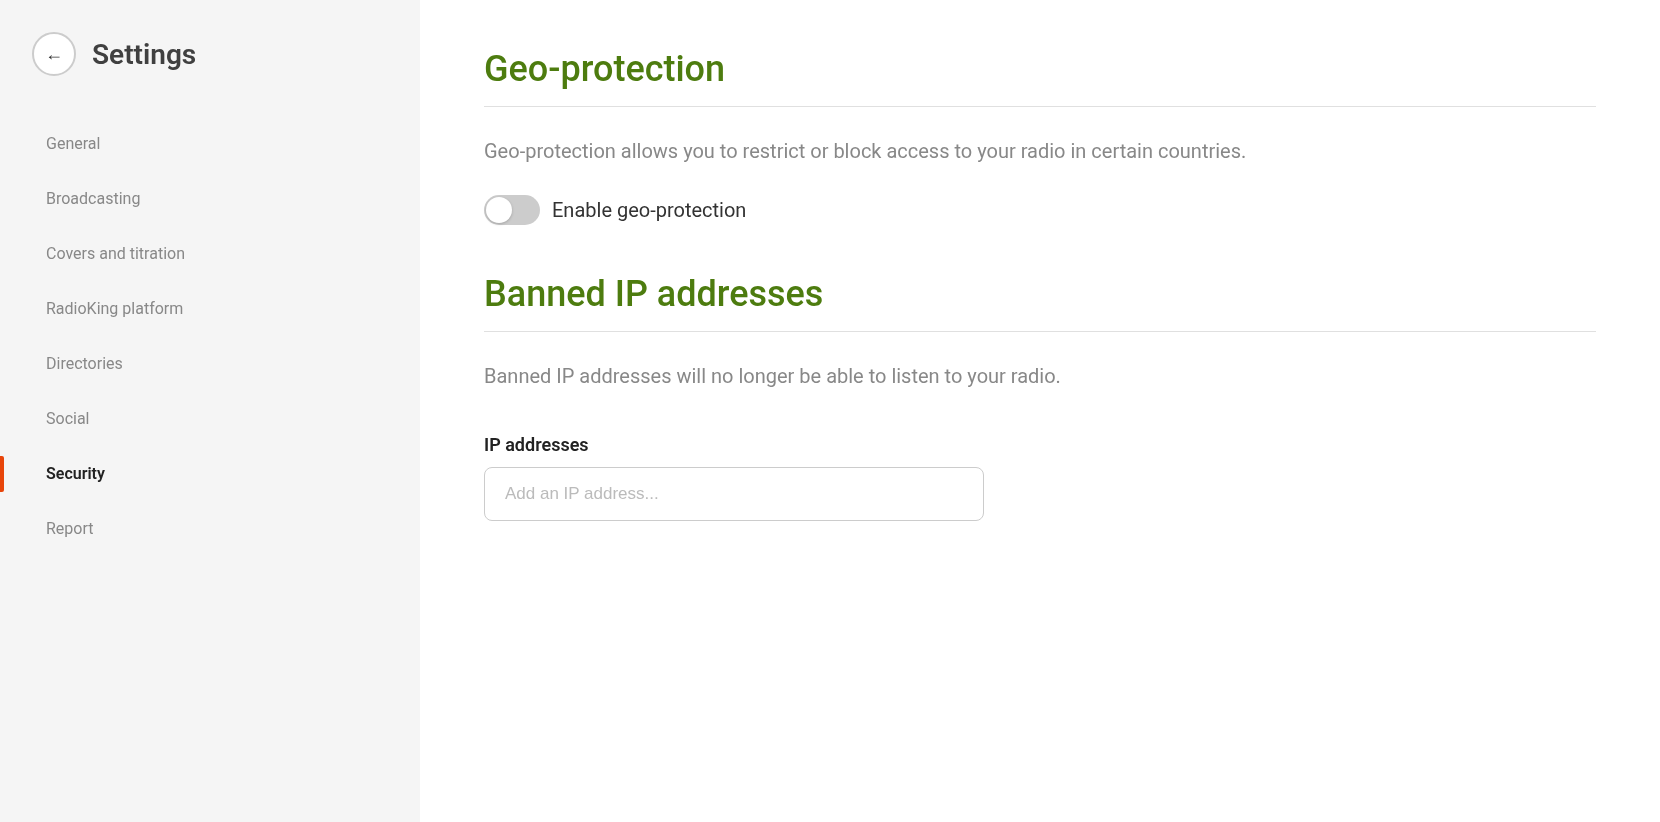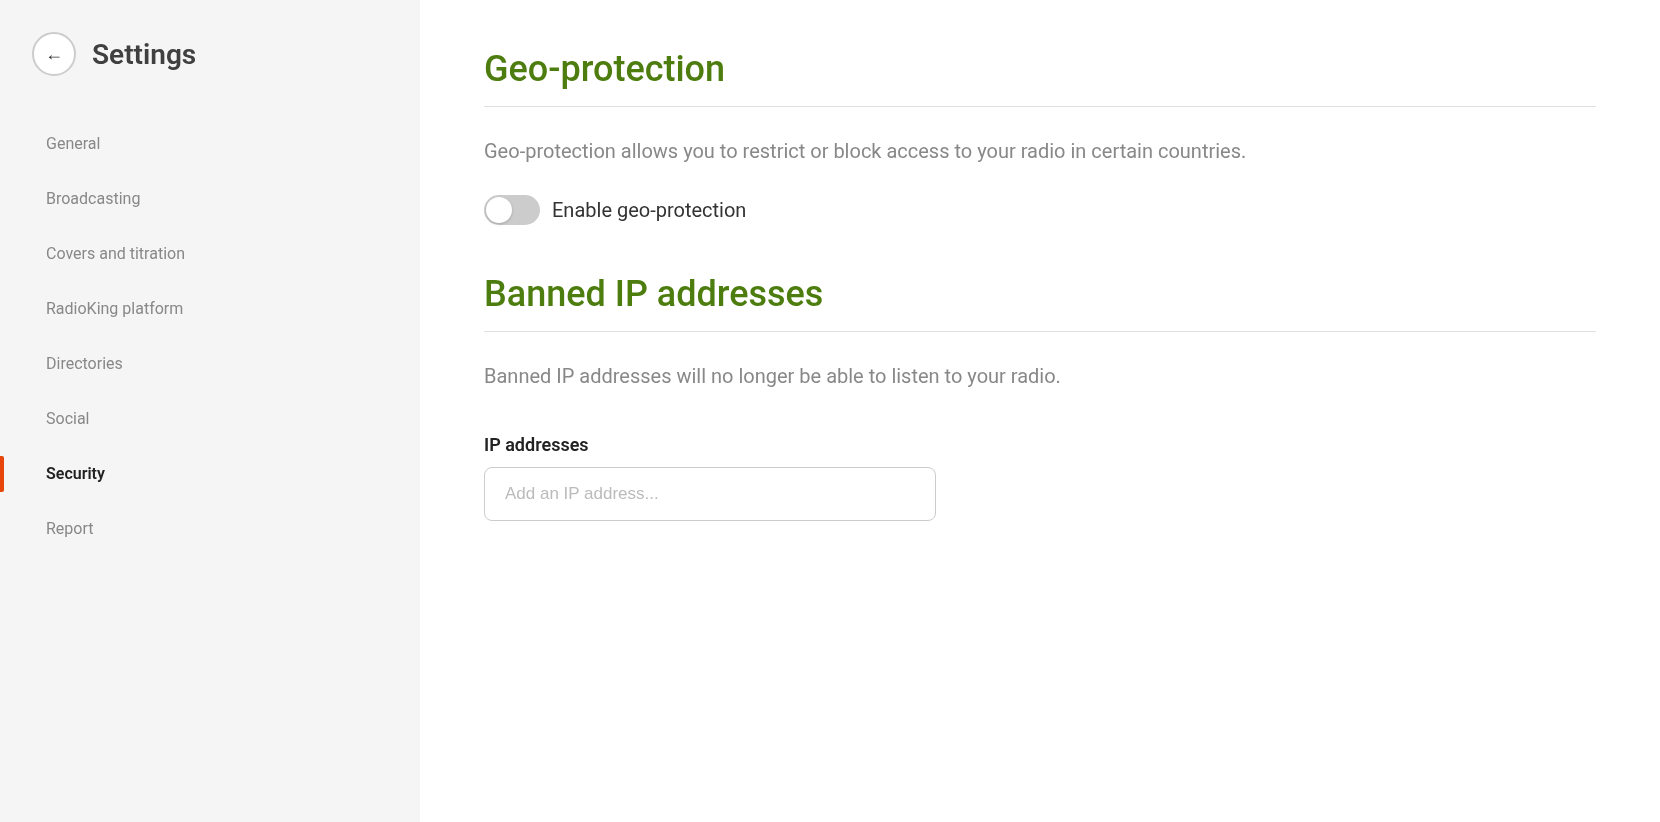--- a/index.html
+++ b/index.html
@@ -161,21 +161,21 @@
     
     .field-label {
       font-size: 18px;
       font-weight: 600;
       color: #222;
       margin-bottom: 12px;
       margin-top: 42px;
     }
 
     .ip-input {
-      width: 452px;
+      width: 500px;
       padding: 16px 20px;
       font-size: 17px;
       border: 1px solid #ccc;
       border-radius: 8px;
       color: #aaa;
       outline: none;
       background: white;
     }
 
     .ip-input::placeholder {

